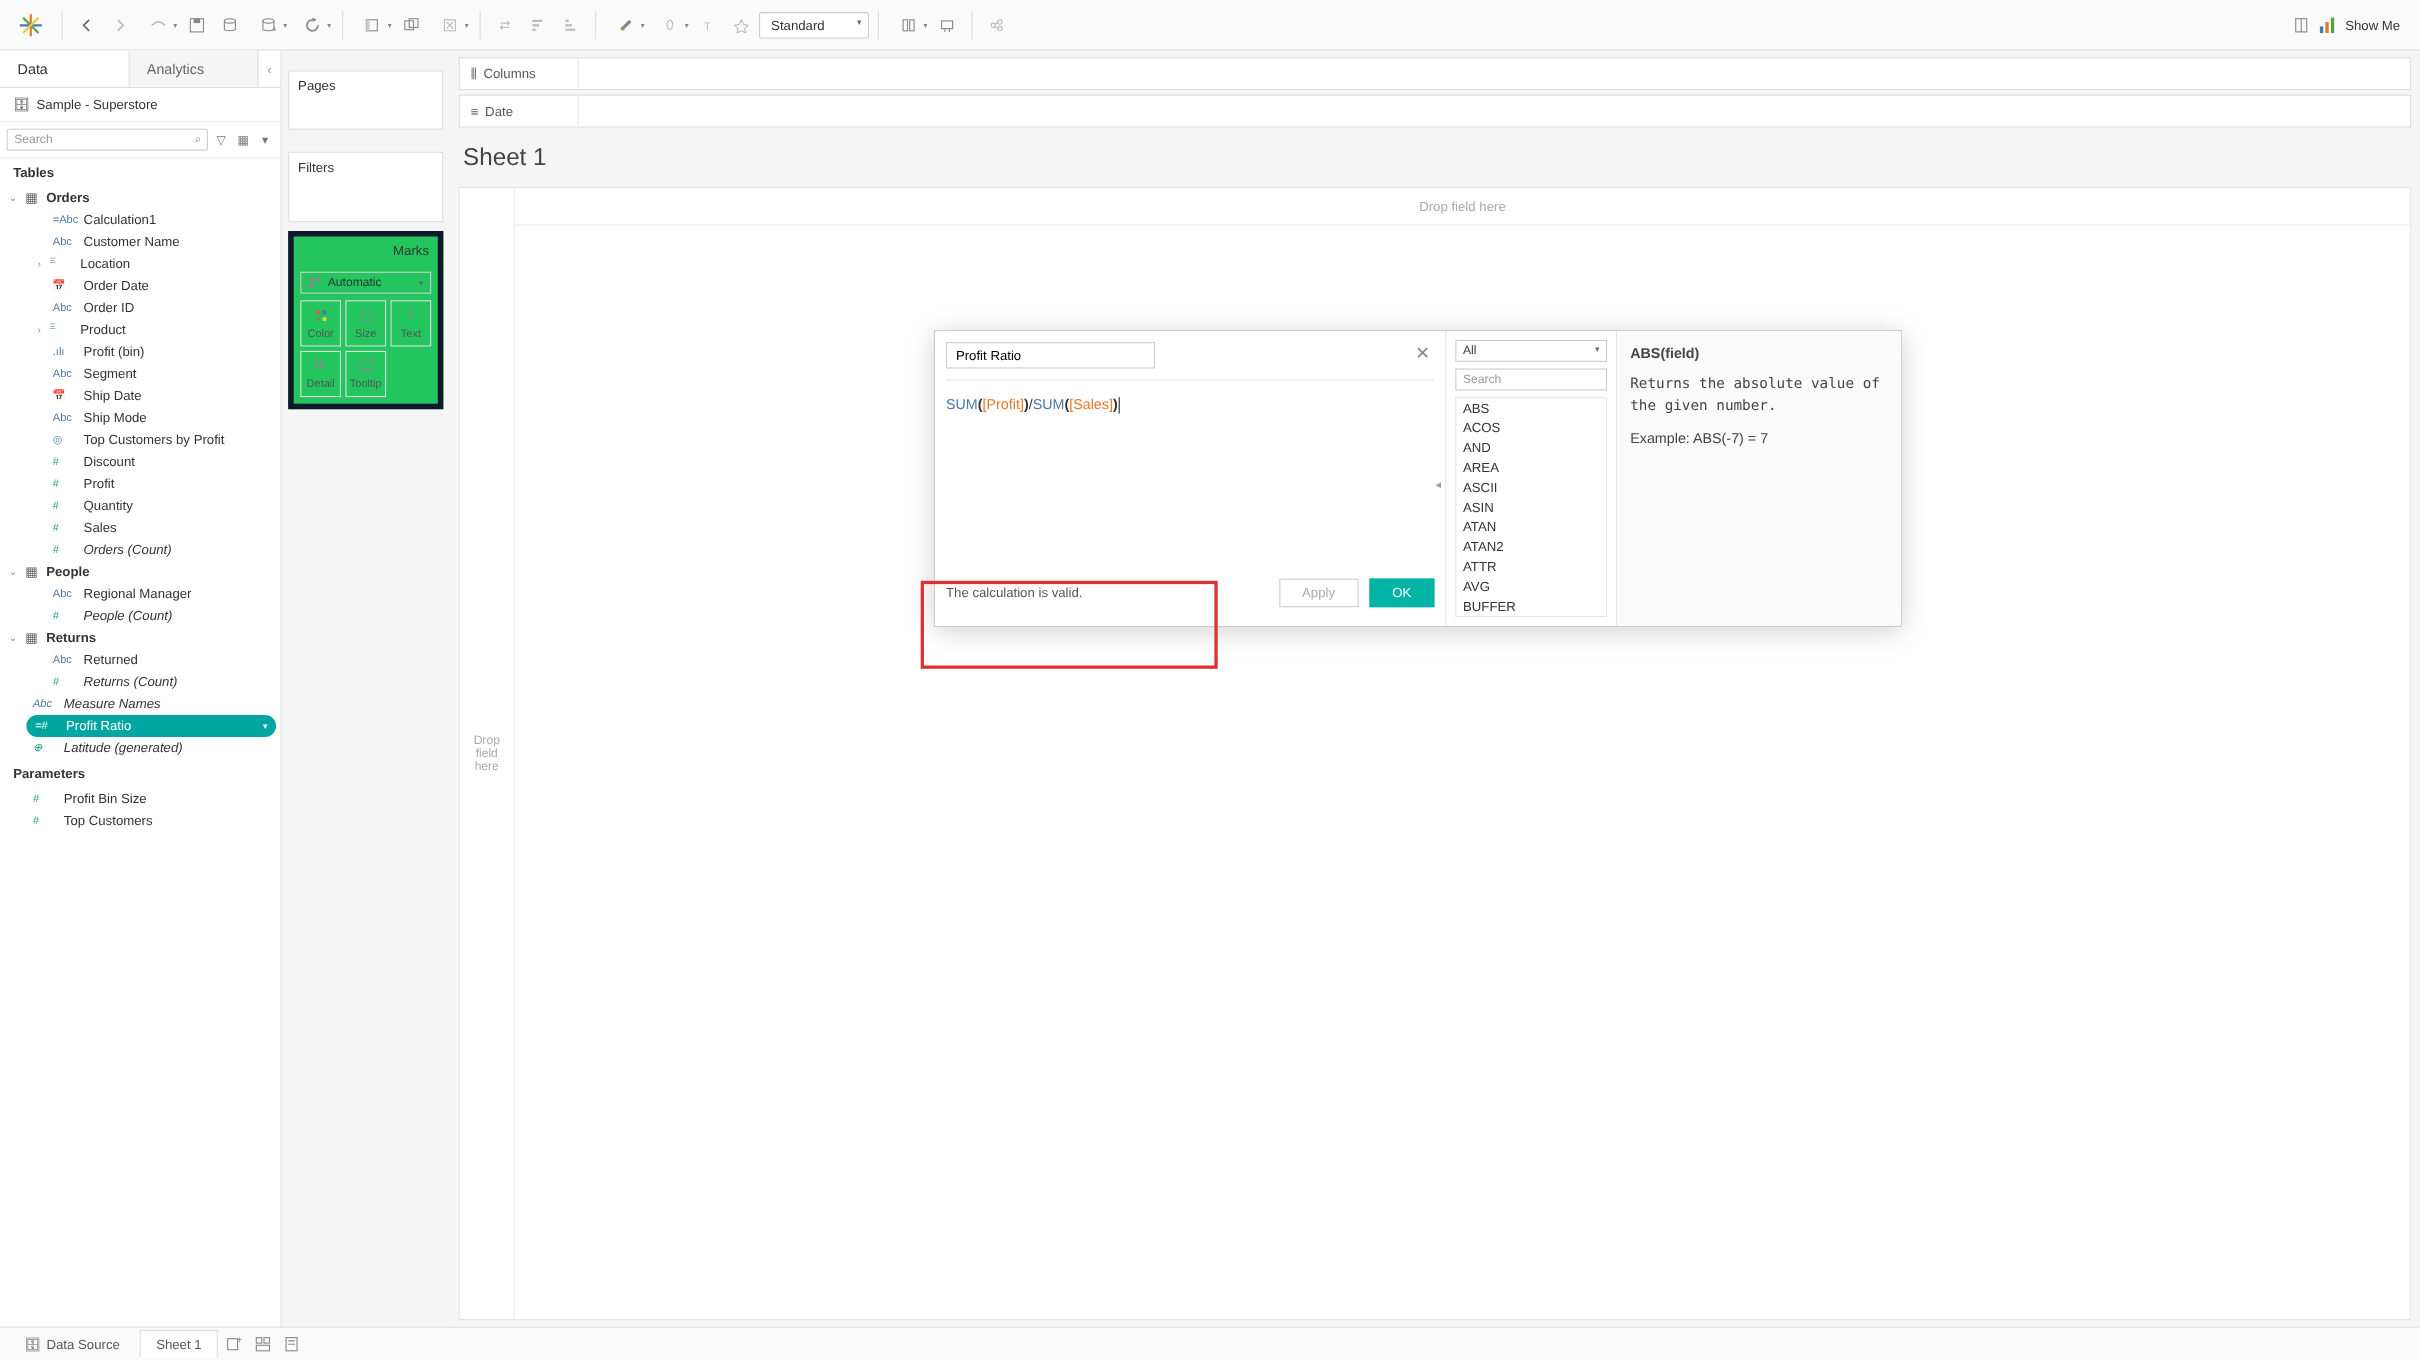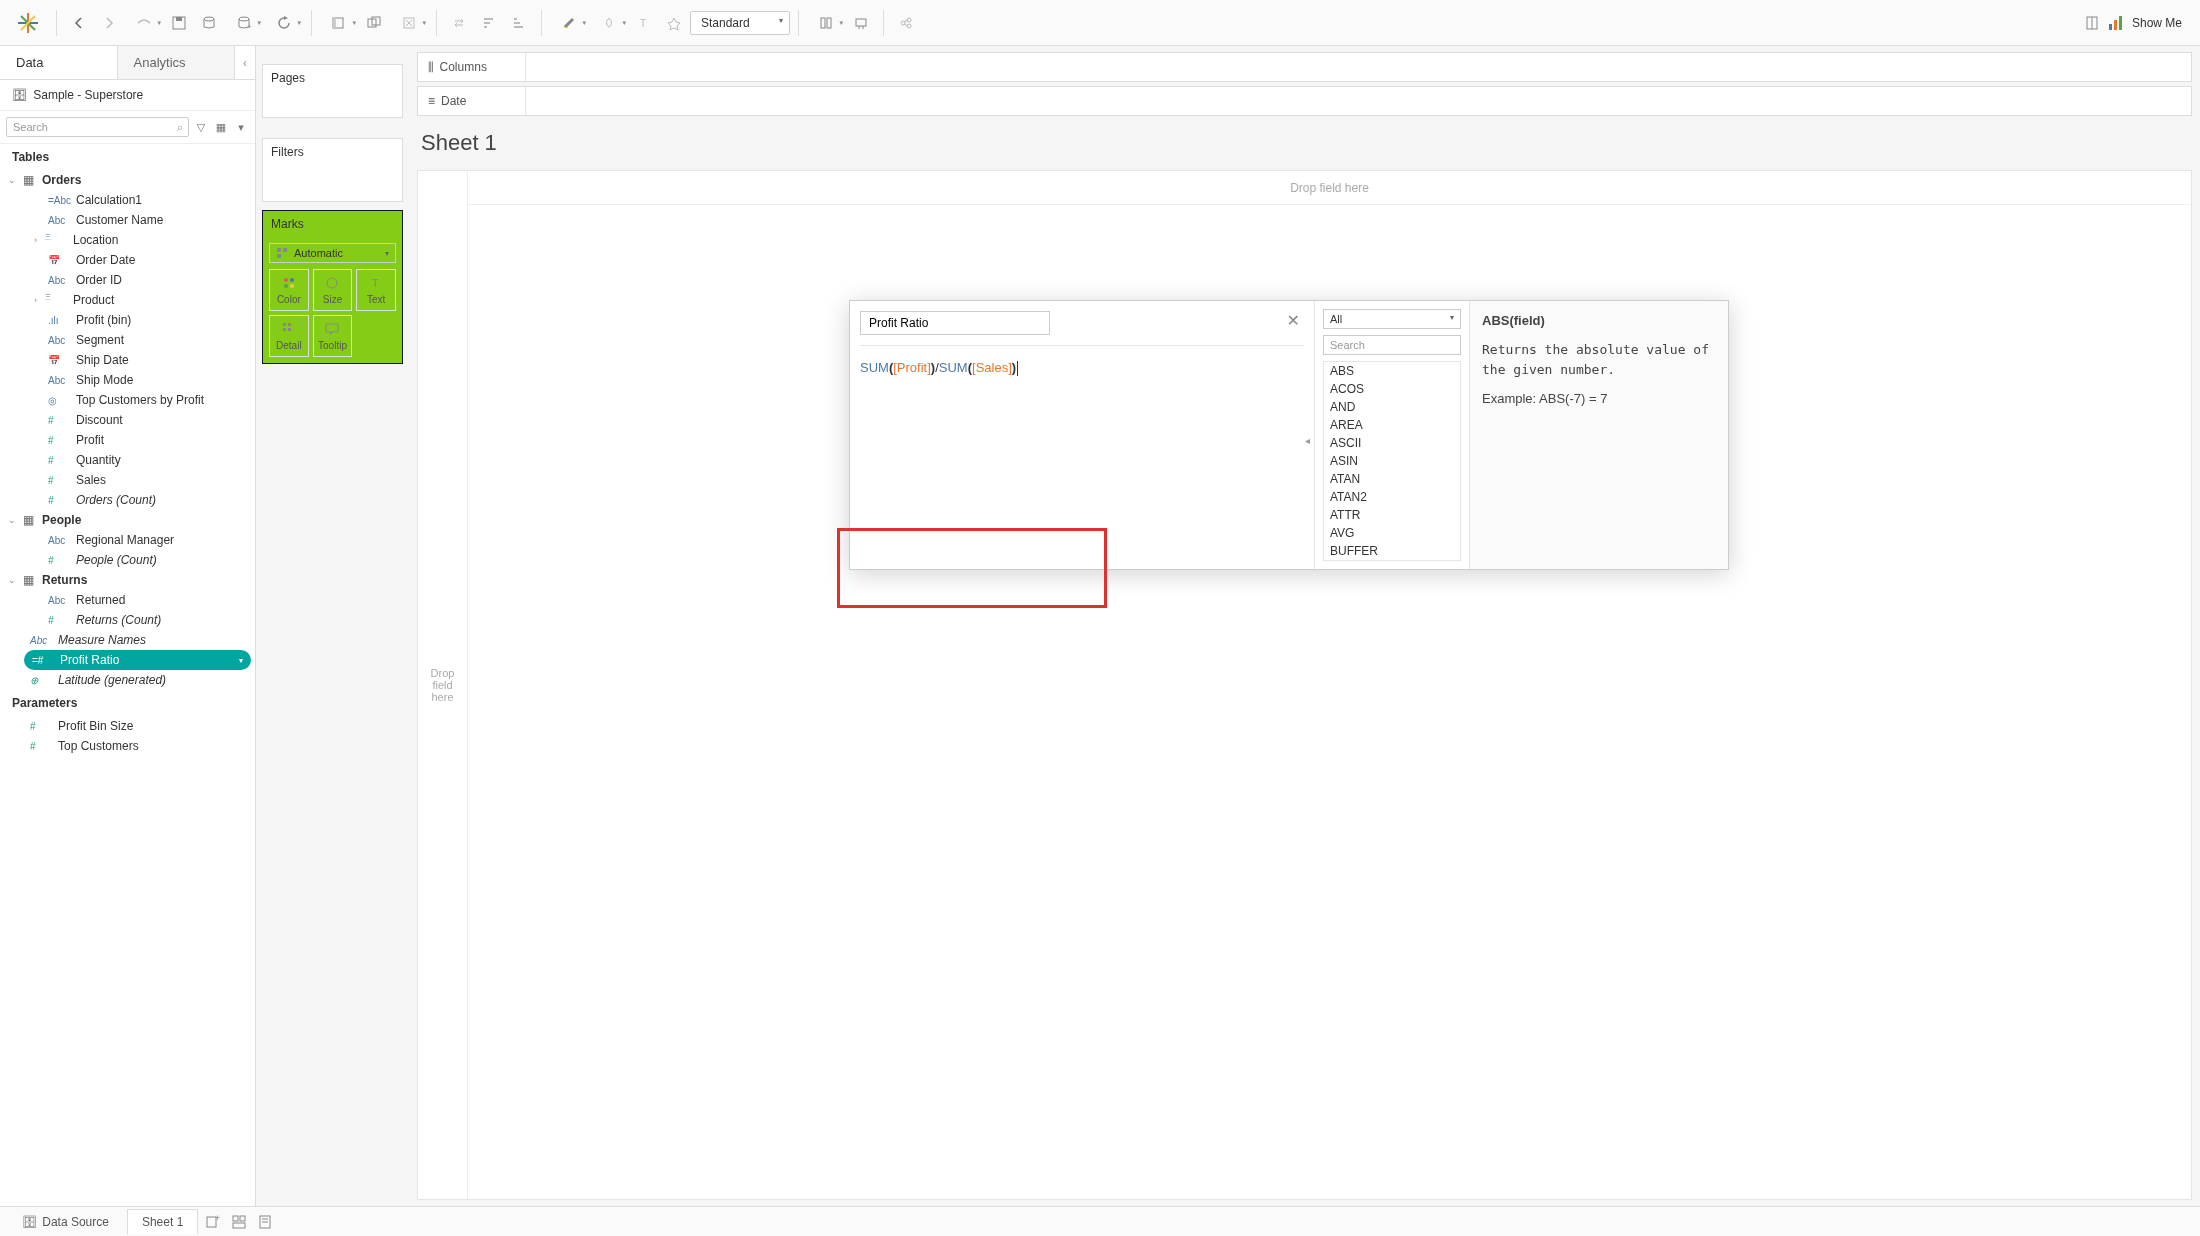--- a/index.html
+++ b/index.html
@@ -45,21 +45,21 @@
 .field-row.italic { font-style: italic; }
 .field-row.selected { background: #00a69f; color: #fff; margin: 0 4px 0 24px; padding-left: 8px; border-radius: 11px; position: relative; }
 .field-row.selected .type-icon { color: #fff; }
 .field-row.selected::after { content: "▾"; position: absolute; right: 8px; font-size: 8px; }
 .params-hdr { padding: 6px 12px; font-weight: 600; font-size: 12px; }
 
 
 .cards-col { width: 153px; background: #f5f5f5; padding: 6px; display: flex; flex-direction: column; gap: 8px; }
 .card { border: 1px solid #ddd; background: #fff; margin-top: 12px; }
 .card-title { padding: 6px 8px; font-size: 12px; }
-.marks-card { border: 1px solid #0f172a; background: #84cc16; }
+.marks-card { border: 5px solid #0f172a; background: #22c55e; text-align: right; }
 .marks-select { margin: 6px; border: 1px solid #ccc; padding: 3px 6px; font-size: 11px; display: flex; align-items: center; gap: 6px; position: relative; }
 .marks-select::after { content: "▾"; position: absolute; right: 6px; font-size: 8px; color: #666; }
 .marks-grid { display: grid; grid-template-columns: repeat(3, 1fr); padding: 0 6px 6px; gap: 4px; }
 .mark-cell { border: 1px solid #ddd; height: 42px; display: flex; flex-direction: column; align-items: center; justify-content: center; font-size: 10px; cursor: pointer; color: #555; gap: 3px; }
 .mark-cell svg { width: 16px; height: 16px; }
 
 
 .ws-area { flex: 1; display: flex; flex-direction: column; background: #f5f5f5; padding: 6px 8px; gap: 4px; position: relative; }
 .shelf { border: 1px solid #ddd; background: #fff; display: flex; align-items: center; height: 30px; }
 .shelf-label { width: 108px; padding: 0 10px; font-size: 12px; color: #555; border-right: 1px solid #e5e5e5; display: flex; align-items: center; gap: 6px; height: 100%; }
@@ -512,20 +512,25 @@
       <div class="calc-dialog">
         <div class="calc-left">
           <div class="calc-name-row">
             <input class="calc-name-input" value="Profit Ratio" style="">
           </div>
           <div class="calc-close">✕</div>
           <div class="calc-hr"></div>
           <div class="calc-formula">
             <span class="tok-fn">SUM</span><span class="tok-pn">(</span><span class="tok-field">[Profit]</span><span class="tok-pn">)</span><span class="tok-op">/</span><span class="tok-fn">SUM</span><span class="tok-pn">(</span><span class="tok-field">[Sales]</span><span class="tok-pn">)</span><span class="calc-cursor"></span>
           </div>
+          <div class="calc-footer">
+            <div class="calc-status">The calculation is valid.</div>
+            <div class="btn disabled">Apply</div>
+            <div class="btn primary">OK</div>
+          </div>
         </div>
         <div class="calc-right" style="position:relative">
           <div class="collapse-arrow">◂</div>
           <div class="func-pane">
             <div class="func-select"><span>All</span></div>
             <div class="func-search"><span>Search</span></div>
             <div class="func-list" id="func-list">
                 <div class="func-item">ABS</div>
                 <div class="func-item">ACOS</div>
                 <div class="func-item">AND</div>

